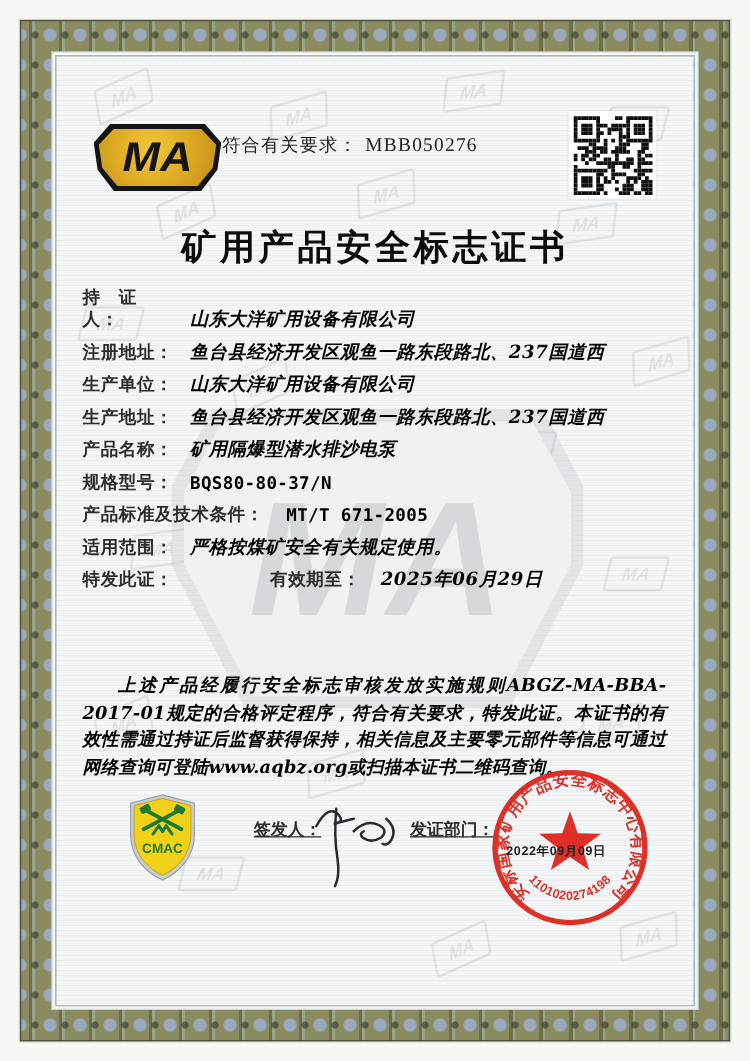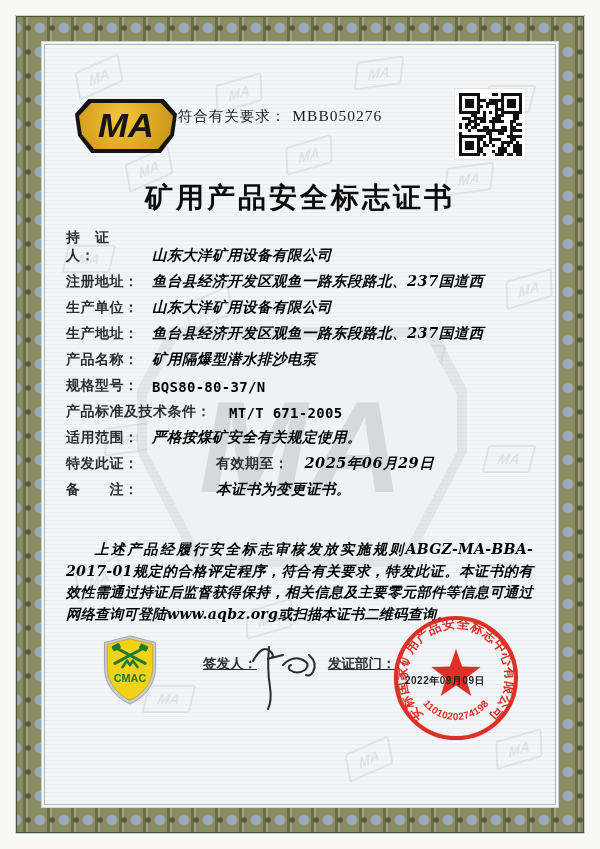--- a/index.html
+++ b/index.html
@@ -692,24 +692,20 @@
     <div class="frow">
       <span class="lbl">适用范围：</span>
       <span class="val">严格按煤矿安全有关规定使用。</span>
     </div>
     <div class="frow">
       <span class="lbl">特发此证：</span>
       <span class="pair2">
         <span class="lbl" style="width:auto;margin-right:16px;">有效期至：</span>
         <span class="val">2025年06月29日</span>
       </span>
-    </div>
-    <div class="frow">
-      <span class="lbl">备　　注：</span>
-      <span class="val remark-val">本证书为变更证书。</span>
     </div>
   </div>
 
   <div class="statement">上述产品经履行安全标志审核发放实施规则ABGZ-MA-BBA-2017-01规定的合格评定程序，符合有关要求，特发此证。本证书的有效性需通过持证后监督获得保持，相关信息及主要零元部件等信息可通过网络查询可登陆www.aqbz.org或扫描本证书二维码查询。</div>
 
   <div class="cmac">
     <svg viewBox="0 0 60 74" width="58" height="70">
       <path d="M30 1 L57 8 V34 C57 53 45 66 30 73 C15 66 3 53 3 34 V8 Z" fill="#c8cdd2" stroke="#9aa1a8" stroke-width="1"></path>
       <path d="M30 4 L54 10 V34 C54 51 43 63 30 69 C17 63 6 51 6 34 V10 Z" fill="#f2d219" stroke="#b8860b" stroke-width="0.6"></path>
       <g stroke="#1e7a33" stroke-width="3.2" stroke-linecap="round">

